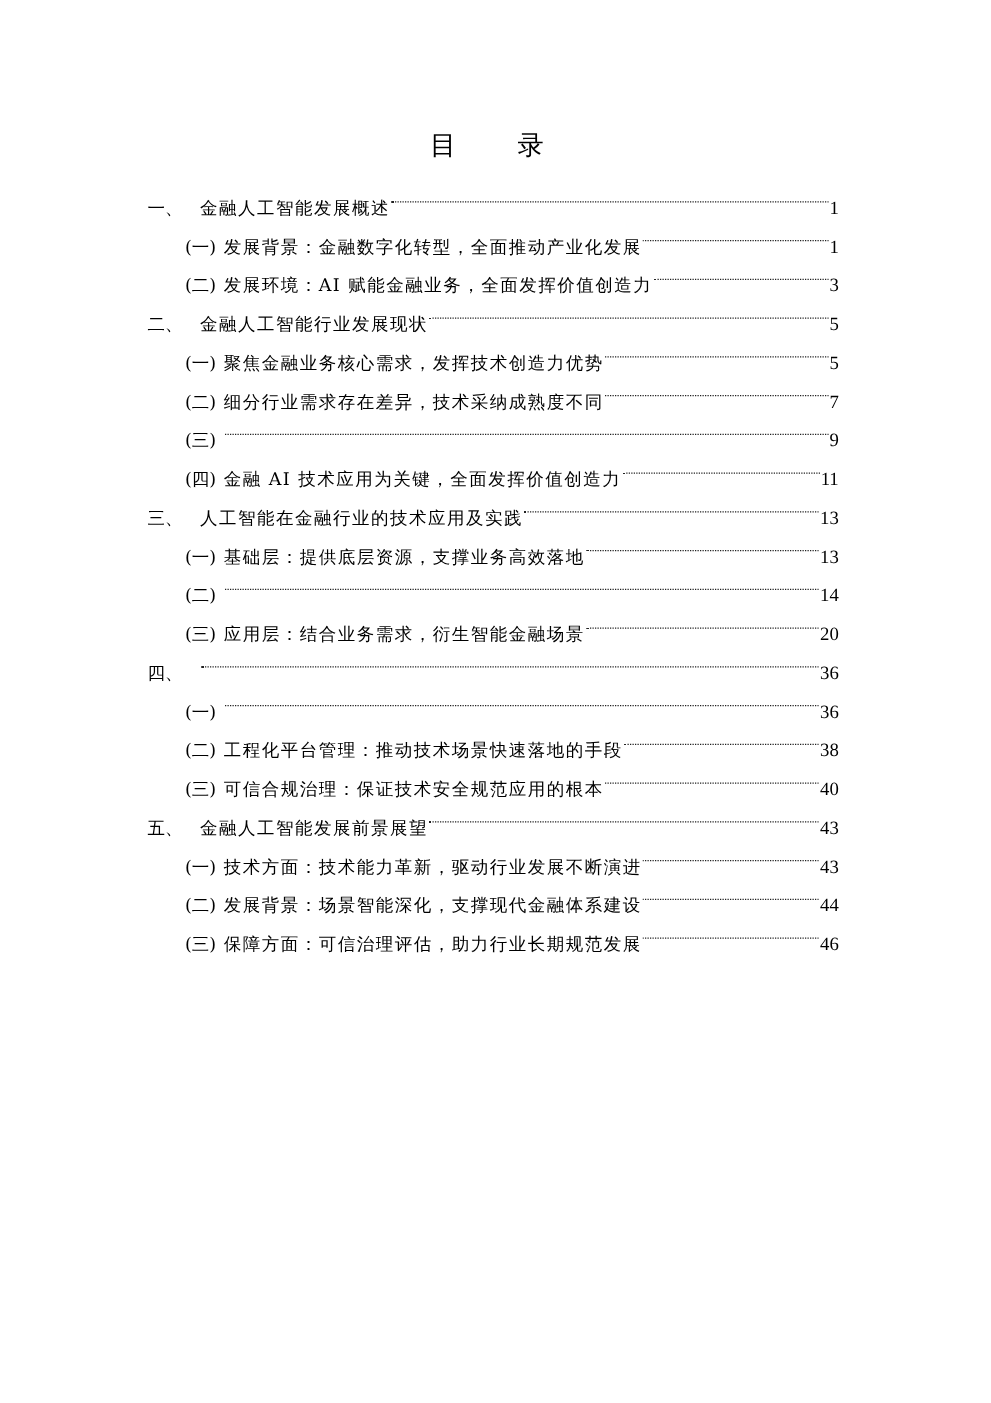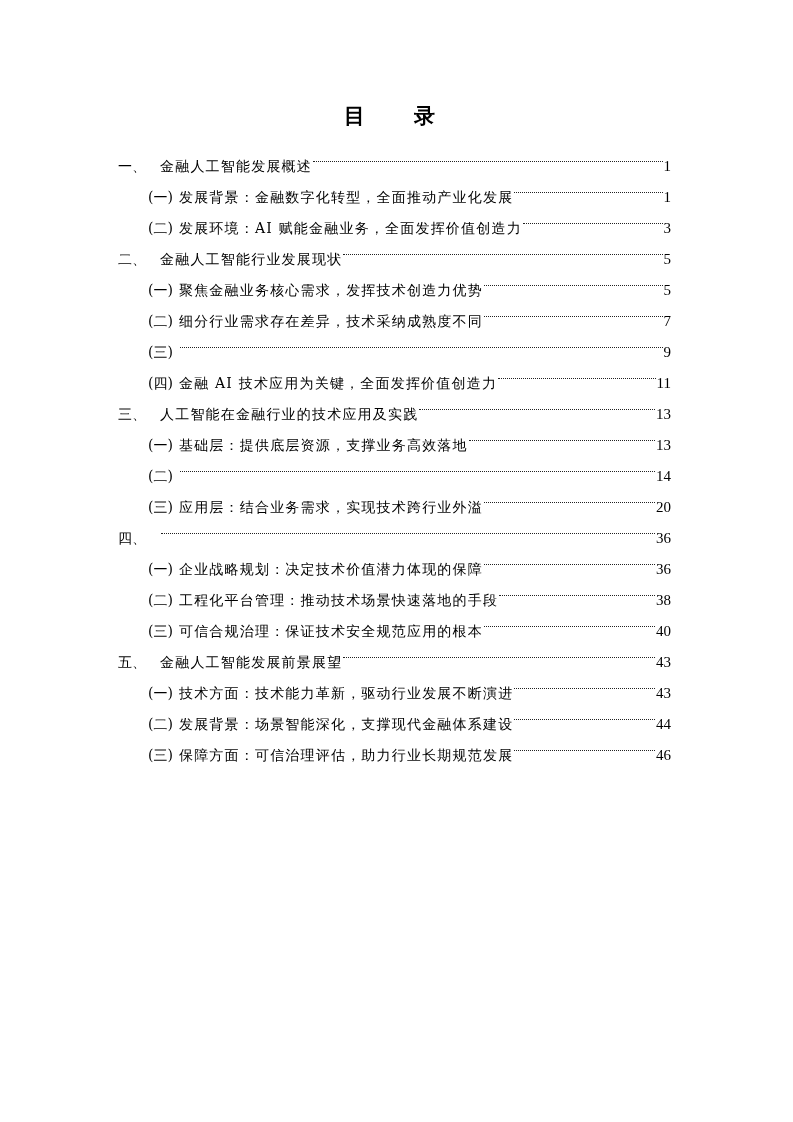--- a/index.html
+++ b/index.html
@@ -15,21 +15,21 @@
       font-family: "DejaVu Serif", "Liberation Serif", serif;
       color: #000;
     }
     .page-title {
       position: absolute;
       top: 100px;
       left: 0;
       width: 793px;
       text-align: center;
       font-family: "DejaVu Sans", "Liberation Sans", sans-serif;
-      font-weight: bold;
+      font-weight: normal;
       font-size: 21px;
       letter-spacing: 14px;
       line-height: 32px;
     }
     .toc {
       position: absolute;
       top: 140px;
       left: 118px;
       width: 553px;
     }
@@ -144,32 +144,31 @@
     <span class="toc-leader"></span>
     <span class="toc-page">13</span>
   </div>
   <div class="toc-row level-2">
     <span class="toc-num">(二)</span>
     <span class="toc-leader"></span>
     <span class="toc-page">14</span>
   </div>
   <div class="toc-row level-2">
     <span class="toc-num">(三)</span>
-    <span class="toc-text">应用层：结合业务需求，实现技术跨行业外溢</span>
+    <span class="toc-text">应用层：结合业务需求，衍生智能金融场景</span>
     <span class="toc-leader"></span>
     <span class="toc-page">20</span>
   </div>
   <div class="toc-row level-1">
     <span class="toc-num">四、</span>
     <span class="toc-leader"></span>
     <span class="toc-page">36</span>
   </div>
   <div class="toc-row level-2">
     <span class="toc-num">(一)</span>
-    <span class="toc-text">企业战略规划：决定技术价值潜力体现的保障</span>
     <span class="toc-leader"></span>
     <span class="toc-page">36</span>
   </div>
   <div class="toc-row level-2">
     <span class="toc-num">(二)</span>
     <span class="toc-text">工程化平台管理：推动技术场景快速落地的手段</span>
     <span class="toc-leader"></span>
     <span class="toc-page">38</span>
   </div>
   <div class="toc-row level-2">

